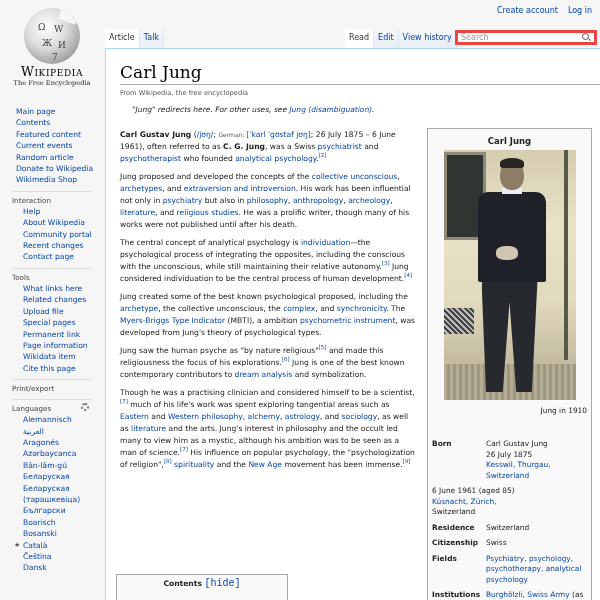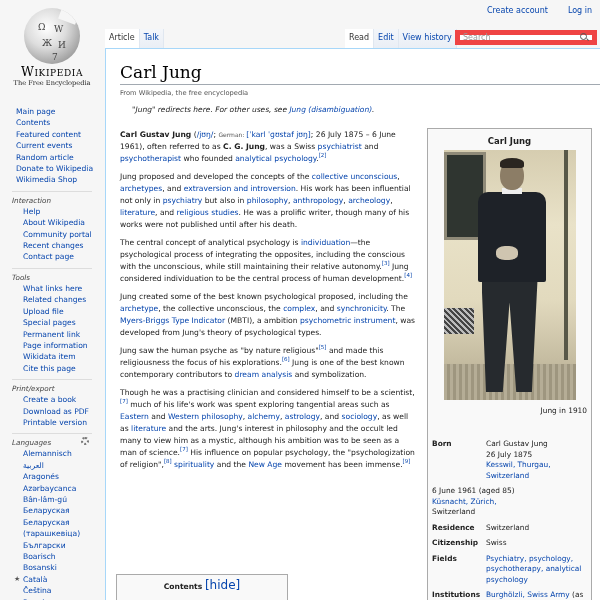--- a/index.html
+++ b/index.html
@@ -8,21 +8,21 @@
     background: #f6f6f6;
     font-family: "DejaVu Sans", sans-serif;
     color: #222;
     position: relative;
   }
   a, .link { color: #0645ad; text-decoration: none; }
 
   
   .personal {
     position: absolute; top: 6px; right: 8px;
-    font-size: 8px; display: flex; gap: 20px;
+    font-size: 8px; display: flex; gap: 10px;
   }
 
   
   .logo {
     position: absolute; left: 10px; top: 8px; width: 84px; height: 86px;
     text-align: center;
   }
   .globe {
     width: 56px; height: 56px; margin: 0 auto; border-radius: 50%;
     background: radial-gradient(circle at 40% 35%, #fff 0%, #ddd 40%, #999 80%, #777 100%);
@@ -47,21 +47,21 @@
     background: linear-gradient(#f6f6f6, #fff);
     border-right: 1px solid #e0e7f0;
   }
   .tab.selected { background: #fff; color: #333; }
   .tab.plain { background: linear-gradient(#f3f6fa, #e9eef5); }
   .tabs-right {
     position: absolute; left: 345px; top: 29px; display: flex; height: 20px; font-size: 8px;
   }
   .search {
     position: absolute; left: 455px; top: 30px; width: 142px; height: 15px;
-    border: 5px solid #ef4444; background: #fff; font-size: 8px; color: #999;
+    border: 3px solid #ef4444; background: #fff; font-size: 8px; color: #999;
     padding: 2px 3px; display: flex; justify-content: space-between; align-items: center;
   }
   .search-icon { width: 9px; height: 9px; position: relative; }
   .search-icon::before { content: ""; position: absolute; left: 0; top: 0; width: 5px; height: 5px; border: 1.3px solid #555; border-radius: 50%; }
   .search-icon::after { content: ""; position: absolute; left: 6px; top: 6px; width: 3px; height: 1.3px; background: #555; transform: rotate(45deg); }
 
   
   .content {
     position: absolute; left: 105px; top: 48px; width: 495px; height: 560px;
     background: #fff; border: 1px solid #a7d7f9; border-right: none;
@@ -105,27 +105,27 @@
   .ib-row { display: flex; margin-bottom: 5px; line-height: 10.5px; }
   .ib-label { width: 54px; font-weight: bold; flex-shrink: 0; }
   .ib-value { flex: 1; }
 
   
   .toc {
     position: absolute; left: 10px; top: 525px; width: 172px; height: 40px;
     border: 1px solid #aaa; background: #f9f9f9; padding: 3px 4px; font-size: 7.6px;
   }
   .toc-title { text-align: center; font-weight: bold; }
-  .toc-hide { font-weight: normal; font-size: 12px; }
+  .toc-hide { font-weight: normal; font-size: 10px; font-family: Liberation Mono, monospace; }
 
   
   .sidebar { position: absolute; left: 0; top: 106px; width: 104px; font-size: 7.6px; }
   .nav-main { padding-left: 16px; line-height: 11.4px; }
   .portal { margin-top: 5px; border-top: 1px solid #ddd; margin-left: 12px; margin-right: 12px; padding-top: 3px; }
-  .portal-h { font-size: 7.2px; color: #444; line-height: 11px; display: flex; justify-content: space-between; font-style: italic; }
+  .portal-h { font-size: 7.2px; color: #444; line-height: 11px; display: flex; justify-content: space-between; }
   .portal ul { list-style: none; padding-left: 11px; line-height: 11.4px; }
   .gear-icon { display: inline-block; width: 8px; height: 8px; border-radius: 50%; border: 2px dotted #777; margin-right: 3px; }
   .star-icon { position: absolute; margin-left: -9px; color: #555; font-size: 7px; }
 </style>
 </head>
 <body>
 
 <div class="personal">
   <a>Create account</a>
   <a>Log in</a>
@@ -279,25 +279,20 @@
       <li><a>Special pages</a></li>
       <li><a>Permanent link</a></li>
       <li><a>Page information</a></li>
       <li><a>Wikidata item</a></li>
       <li><a>Cite this page</a></li>
     </ul>
   </div>
 
   <div class="portal">
     <div class="portal-h">Print/export</div>
-    <ul>
-      <li><a>Create a book</a></li>
-      <li><a>Download as PDF</a></li>
-      <li><a>Printable version</a></li>
-    </ul>
   </div>
 
   <div class="portal">
     <div class="portal-h">
       <span>Languages</span>
       <span class="gear-icon"></span>
     </div>
     <ul>
       <li><a>Alemannisch</a></li>
       <li><a>العربية</a></li>

